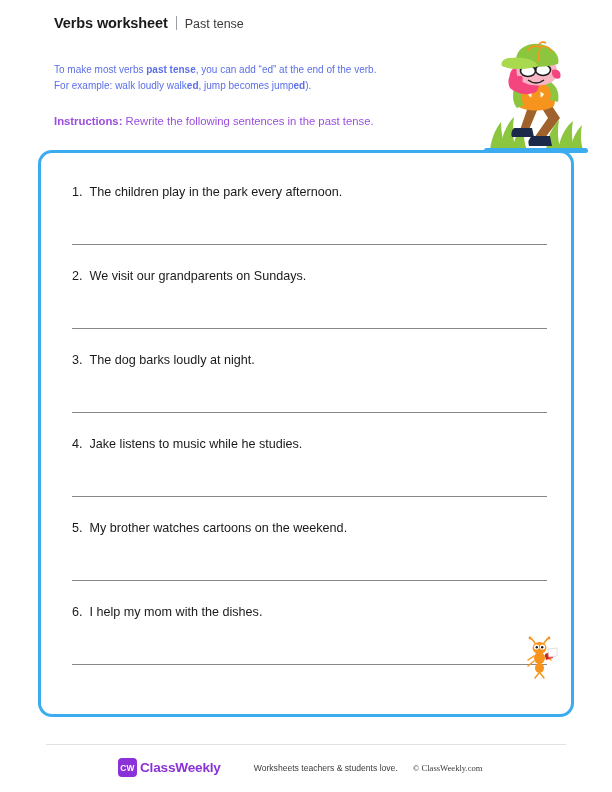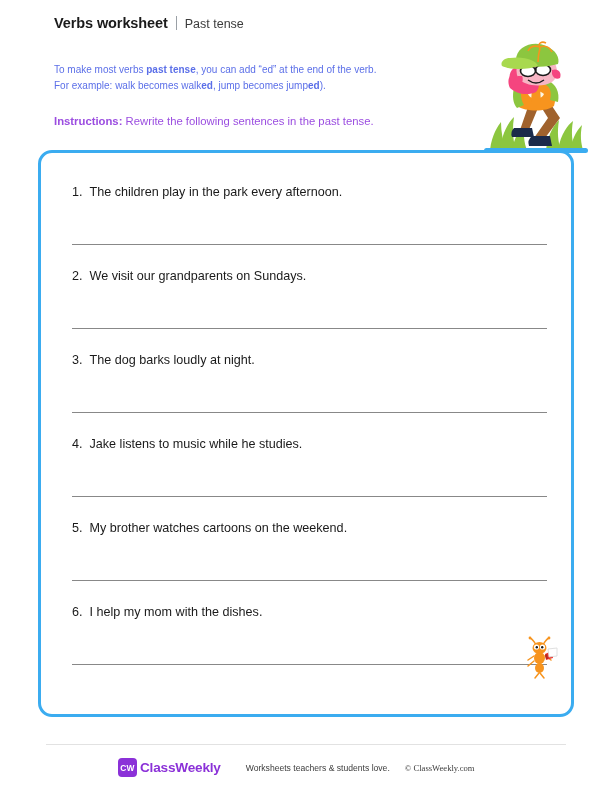--- a/index.html
+++ b/index.html
@@ -159,21 +159,21 @@
     justify-content: center;
     letter-spacing: 0.2px;
   }
   .cw-name {
     font-size: 13.6px;
     font-weight: bold;
     color: #8b31d8;
     letter-spacing: -0.2px;
   }
   .footer-tag {
-    margin-left: 22px;
+    margin-left: 30px;
     font-size: 8.6px;
     color: #3c3c3c;
   }
   .footer-copy {
     margin-left: 12px;
     font-size: 8.6px;
     color: #3c3c3c;
     font-family: Liberation Serif, serif;
   }
 </style>
@@ -184,21 +184,21 @@
 
   <div class="header">
     <div class="title-row">
       <span class="title-main">Verbs worksheet</span>
       <span class="title-divider"></span>
       <span class="title-sub">Past tense</span>
     </div>
 
     <div class="intro">
       <div><span>To make most verbs </span><b>past tense</b><span>, you can add “ed” at the end of the verb.</span></div>
-      <div><span>For example: walk becomes walk</span><b>ed</b><span>, jump becomes jump</span><b>ed</b><span>).</span></div>
+      <div><span>For example: walk loudly walk</span><b>ed</b><span>, jump becomes jump</span><b>ed</b><span>).</span></div>
     </div>
 
     <div class="instructions">
       <b>Instructions:</b>
       <span>Rewrite the following sentences in the past tense.</span>
     </div>
   </div>
 
   <div class="mascot">
     <svg width="104" height="118" viewBox="0 0 104 118" xmlns="http://www.w3.org/2000/svg">

